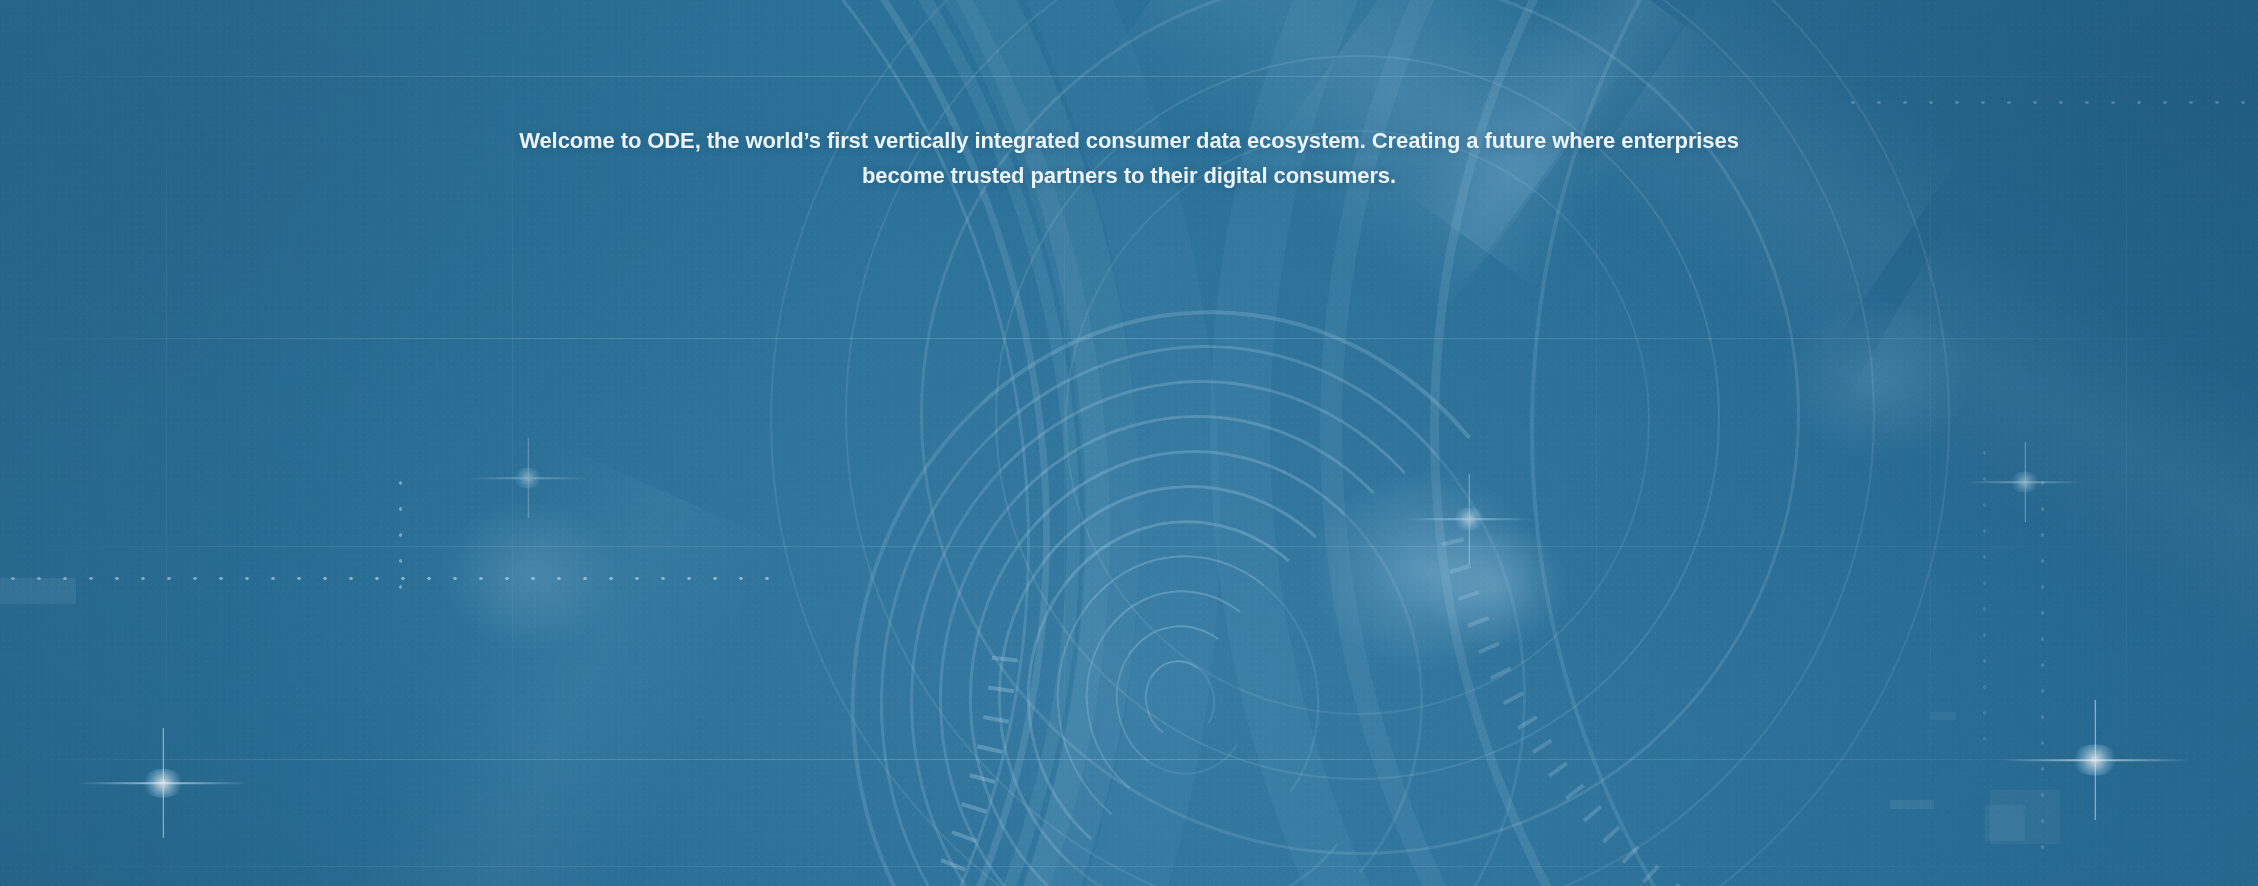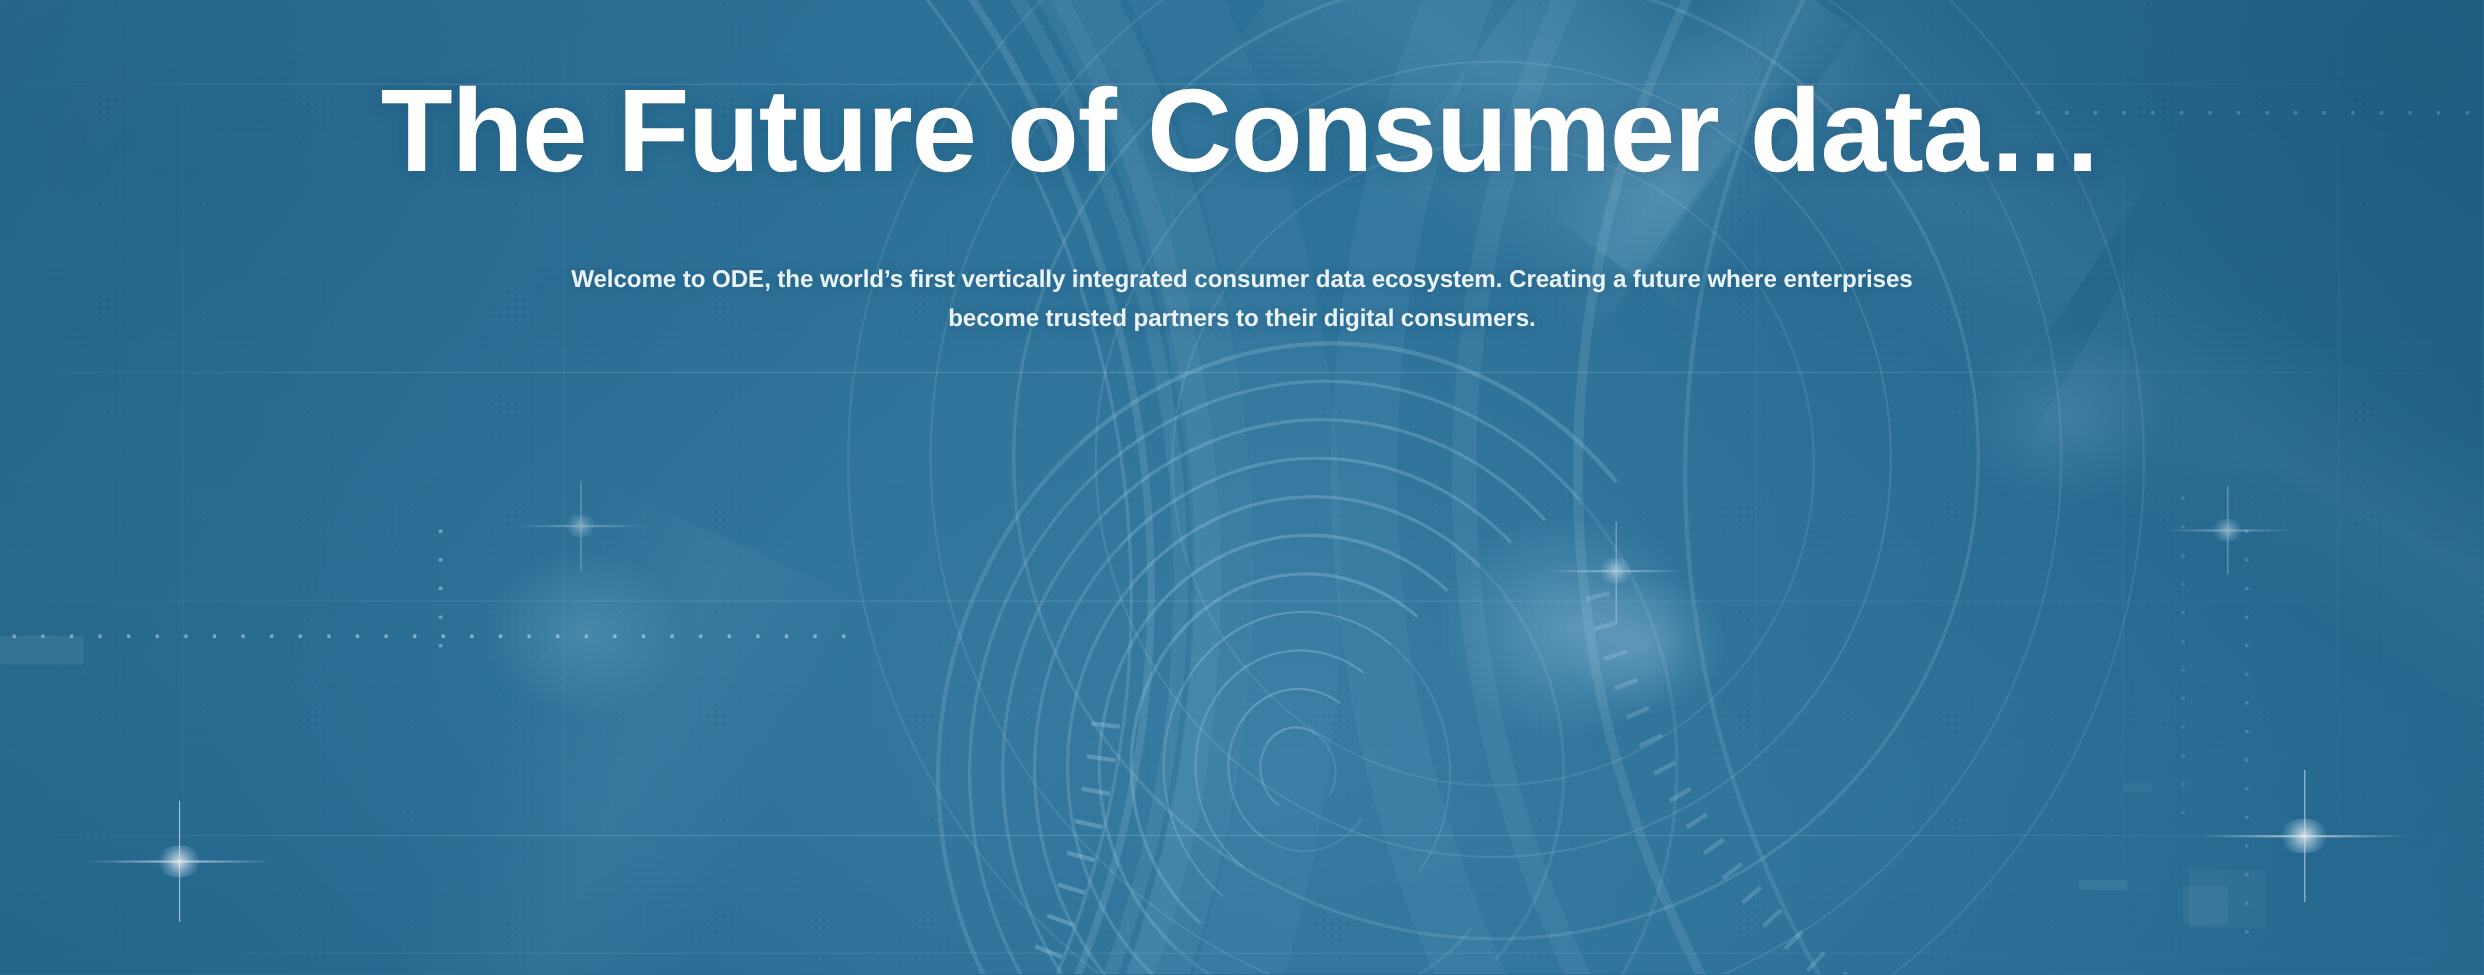--- a/index.html
+++ b/index.html
@@ -319,19 +319,18 @@
         <i></i>
       </div>
   </div>
 
   <div class="bg-layer bg-dots"></div>
   <div class="bg-layer bg-vignette"></div>
 
   <div class="content">
 
     <h1 class="headline">
-      <span class="hl-line">The Future of Consumer data…</span>
     </h1>
 
     <p class="subtitle">Welcome to ODE, the world’s first vertically integrated consumer data ecosystem. Creating a future where enterprises become trusted partners to their digital consumers.</p>
 
   </div>
 </div>
 
 </body></html>

